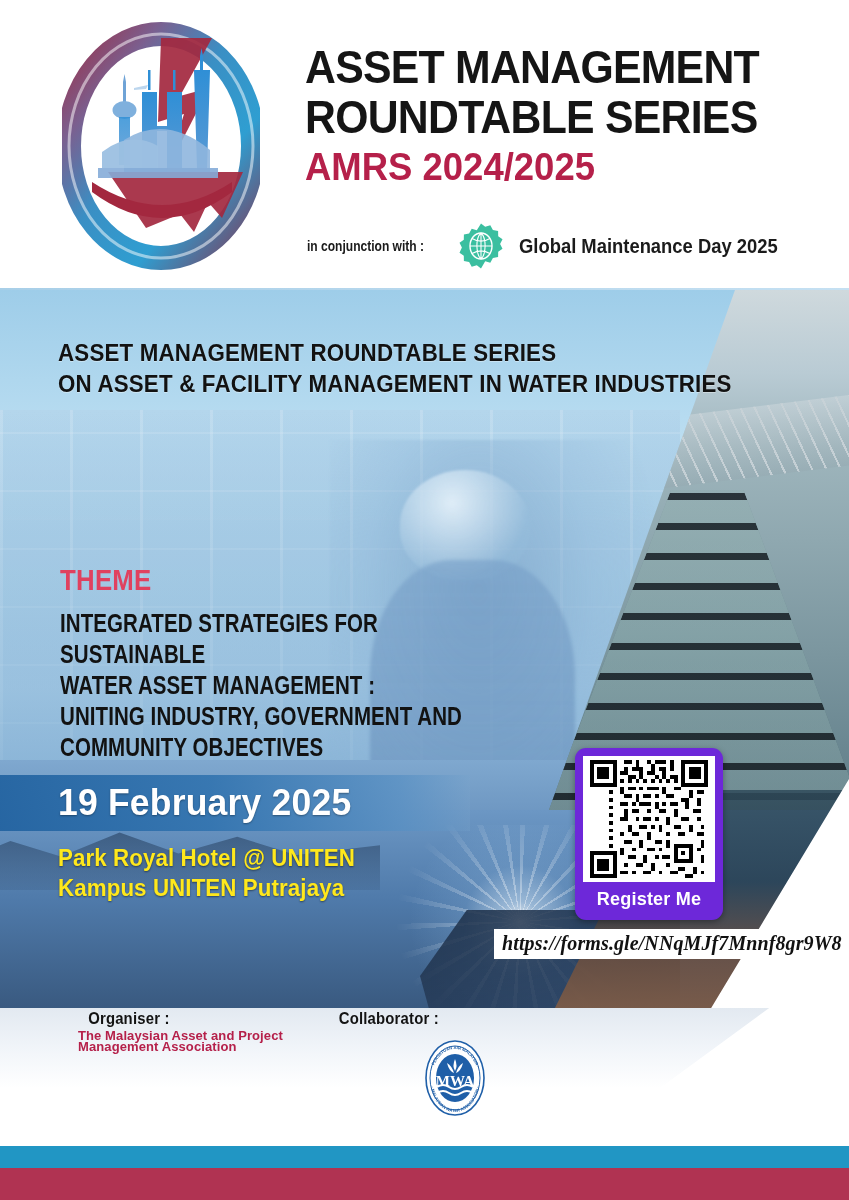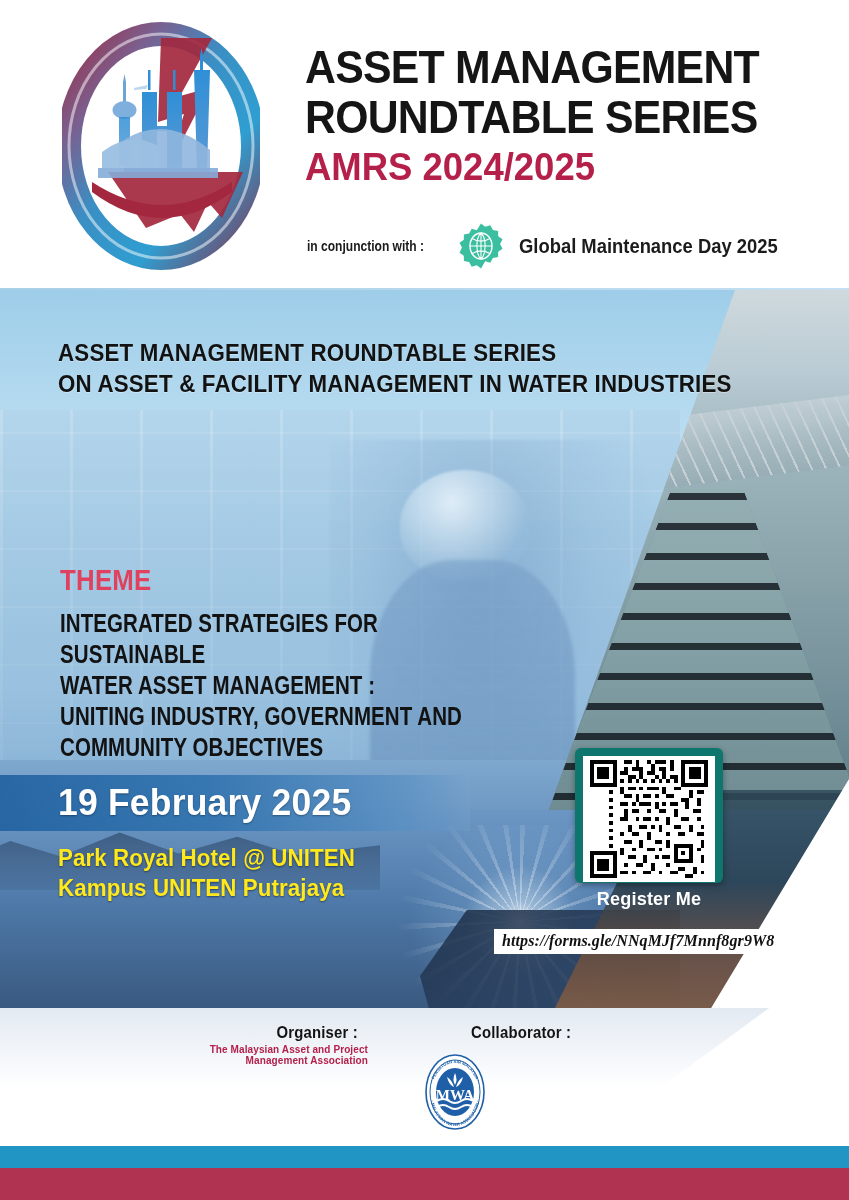--- a/index.html
+++ b/index.html
@@ -221,67 +221,67 @@
     font-weight:700; font-size:24px; line-height:30px;
     color:#ffe81c; letter-spacing:.1px;
     transform: scaleX(0.93); transform-origin:left center;
     text-shadow: 0 1px 2px rgba(0,0,0,.45);
     white-space: pre-line;
   }
 
   
   .qr-card {
     position:absolute; left:575px; top:748px;
-    width:148px; height:135px;
-    background:#0f766e; border-radius:6px;
+    width:148px; height:172px;
+    background:#6d28d9; border-radius:11px;
     padding:8px 8px 0 8px;
     box-shadow: 0 2px 6px rgba(0,0,0,.35);
   }
   .qr-img {
     width:132px; height:126px; background:#ffffff; display:block;
   }
   .qr-caption {
     text-align:center; color:#ffffff; font-weight:700;
     font-size:19px; line-height:34px; letter-spacing:.2px;
     transform: scaleX(0.95);
   }
   .qr-url {
     position:absolute; left:494px; top:929px;
     background:#ffffff;
     padding:3px 8px 4px 8px;
     font-family:"Liberation Serif", serif;
     font-style:italic; font-weight:700;
-    font-size:16px; color:#111111; letter-spacing:.1px;
+    font-size:20px; color:#111111; letter-spacing:.1px;
     white-space:nowrap;
   }
 
   
   .footer {
     position:absolute; left:0; top:1008px; width:849px; height:140px;
     background:#ffffff;
   }
   .footer-sheen{
     position:absolute; left:0; top:0; width:849px; height:80px;
     background: linear-gradient(180deg, rgba(225,232,240,.95) 0%, rgba(240,244,249,.85) 55%, rgba(255,255,255,1) 100%);
   }
   .footer-sheen::after{
     content:""; position:absolute; right:0; top:0; width:210px; height:80px;
     background:#ffffff; clip-path: polygon(100% 0, 100% 100%, 10% 100%, 62% 0);
   }
-  .f-col { position:absolute; top:16px; text-align:right; }
+  .f-col { position:absolute; top:2px; text-align:left; }
   .f-col-1 { left:78px;  width:290px; }
   .f-col-2 { left:330px; width:250px; }
   .f-col-3 { left:570px; width:230px; }
   .f-label {
     font-weight:700; font-size:16px; color:#131313; letter-spacing:.2px;
     transform: scaleX(0.93);
   }
   .f-logo-wrap { margin-top:14px; display:flex; justify-content:center; align-items:center; height:72px; }
   .f-sub {
-    margin-top:2px; font-size:10px; line-height:11px; font-weight:700;
+    margin-top:2px; font-size:13px; line-height:11px; font-weight:700;
     color:#b5204a; letter-spacing:.1px;
     white-space: pre-line;
   }
 
   
   .bar-blue {
     position:absolute; left:0; top:1146px; width:849px; height:22px;
     background:#2196c4;
   }
   .bar-red {

